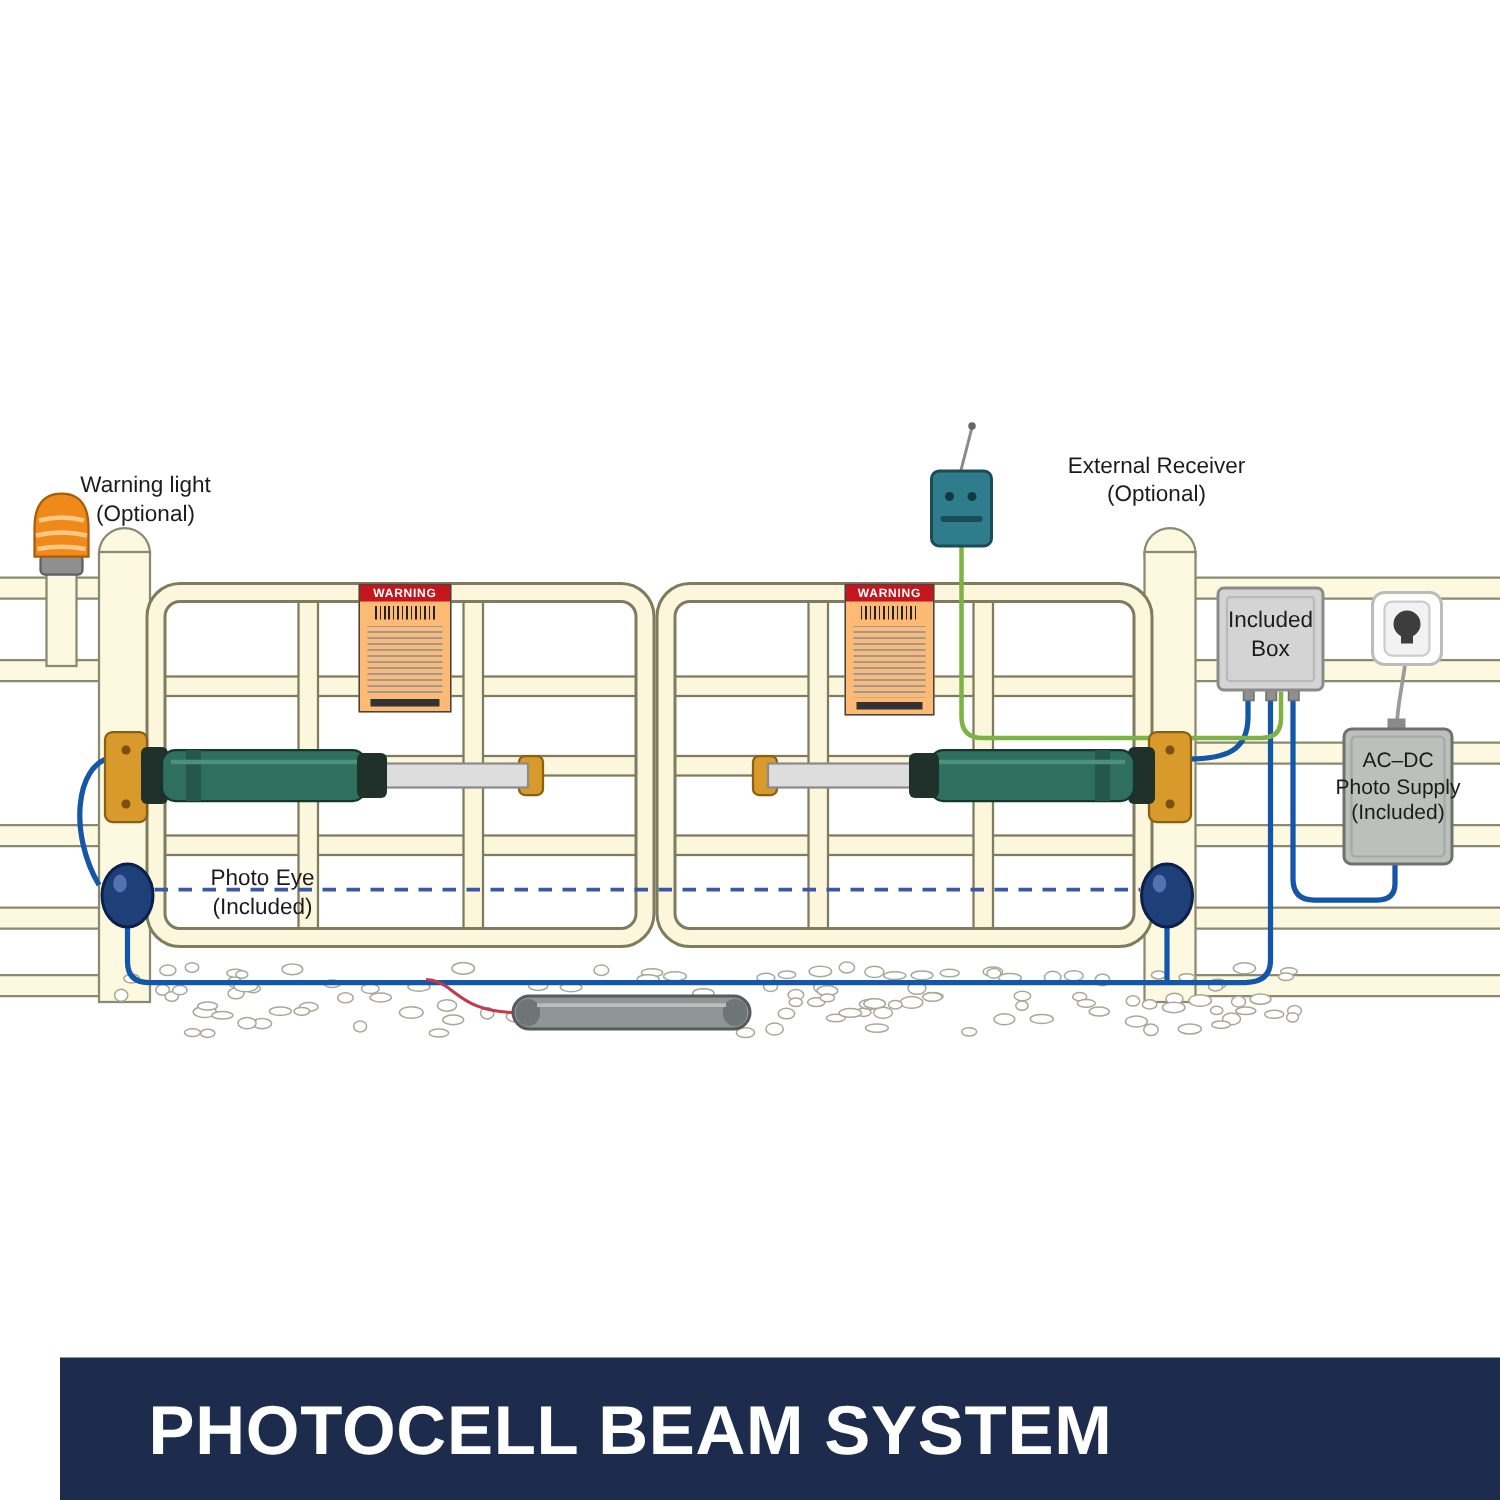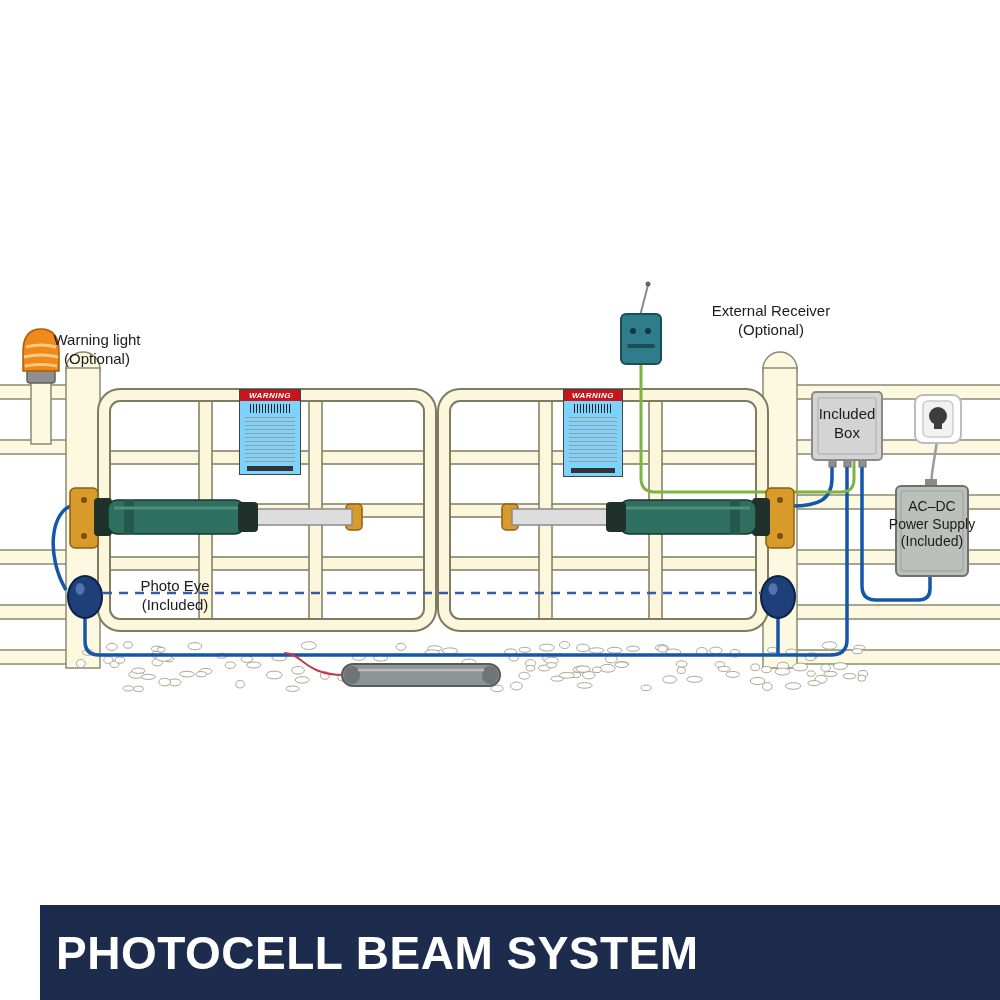--- a/index.html
+++ b/index.html
@@ -3,27 +3,27 @@
 <meta charset="utf-8">
 <style>
   * { margin:0; padding:0; box-sizing:border-box; }
   html, body { width:1000px; height:1000px; background:#ffffff; font-family:"Liberation Sans", sans-serif; overflow:hidden; }
   #stage { position:relative; width:1000px; height:1000px; background:#ffffff; }
   #scene { position:absolute; left:0; top:0; }
 
   .label { position:absolute; font-size:15px; color:#1b1b1b; line-height:1.25; white-space:pre-line; text-align:center; }
   .label.small { font-size:14px; }
 
-  .warning-sign { position:absolute; background:#7dd3fc; border:1.5px solid #444; display:flex; flex-direction:column;font-style:italic; }
+  .warning-sign { position:absolute; background:#fdba74; border:1.5px solid #444; display:flex; flex-direction:column; }
   .ws-header { background:#c4161c; color:#ffffff; font-weight:bold; font-size:8px; text-align:center; line-height:11px; height:11px; letter-spacing:0.5px; overflow:hidden; }
   .ws-barcode { height:9px; margin:3px 10px 2px; background:repeating-linear-gradient(90deg,#222 0 1px,transparent 1px 3px); }
   .ws-lines { flex:1; margin:2px 5px 2px; background:repeating-linear-gradient(180deg,#9a9a9a 0 1px,transparent 1px 4px); }
   .ws-band { height:5px; margin:1px 7px 3px; background:#333; }
 
-  #banner { position:absolute; left:40px; right:0; top:905px; height:95px; background:#1d2c4d; display:flex; align-items:center; }
+  #banner { position:absolute; left:40px; right:0; top:905px; height:95px; background:#1d2c4d; display:flex; align-items:center;padding-left:43px; }
   #banner span { color:#ffffff; font-size:46px; font-weight:bold; letter-spacing:0.5px; padding-left:16px; white-space:nowrap; }
 </style>
 </head>
 <body>
 
 <div id="stage">
 
   <svg id="scene" width="1000" height="1000" viewBox="0 0 1000 1000">
 
     <g fill="#fdf8e0" stroke="#8a8a70" stroke-width="1.5">
@@ -294,28 +294,28 @@
     <div class="ws-lines"></div>
     <div class="ws-band"></div>
   </div>
   <div class="warning-sign" style="left:563px; top:389px; width:60px; height:88px;">
     <div class="ws-header">WARNING</div>
     <div class="ws-barcode"></div>
     <div class="ws-lines"></div>
     <div class="ws-band"></div>
   </div>
 
-  <div class="label" style="left:36px; top:315px; width:122px;margin-top:16px;">Warning light
+  <div class="label" style="left:36px; top:315px; width:122px;">Warning light
 (Optional)</div>
   <div class="label" style="left:700px; top:302px; width:142px;">External Receiver
 (Optional)</div>
   <div class="label" style="left:812px; top:405px; width:70px;">Included
 Box</div>
   <div class="label small" style="left:868px; top:498px; width:128px;">AC–DC
-Power Supply
+Photo Supply
 (Included)</div>
   <div class="label" style="left:116px; top:577px; width:118px;">Photo Eye
 (Included)</div>
 
   <div id="banner">
     <span>PHOTOCELL BEAM SYSTEM</span>
   </div>
 </div>
 
 </body></html>

